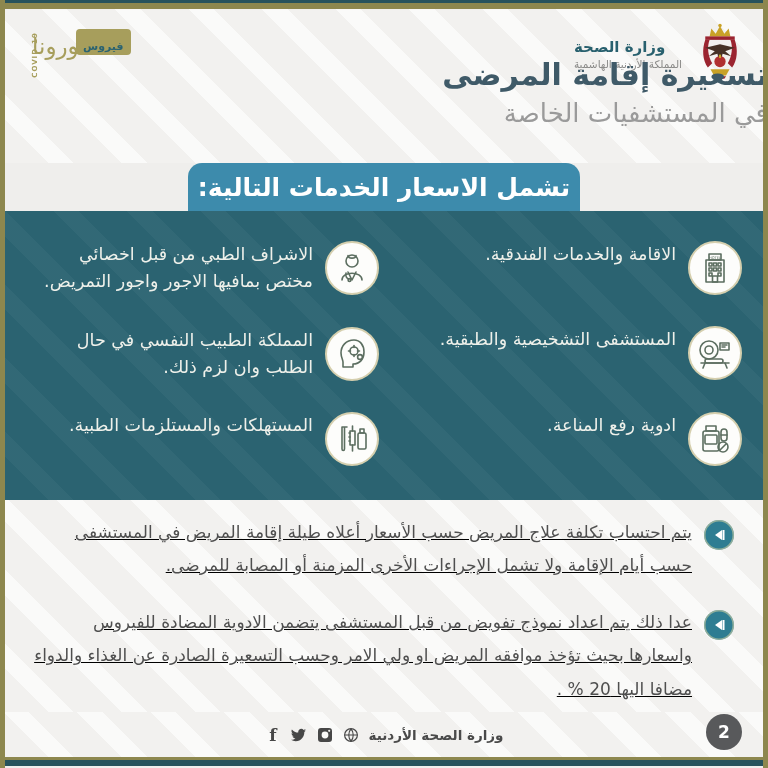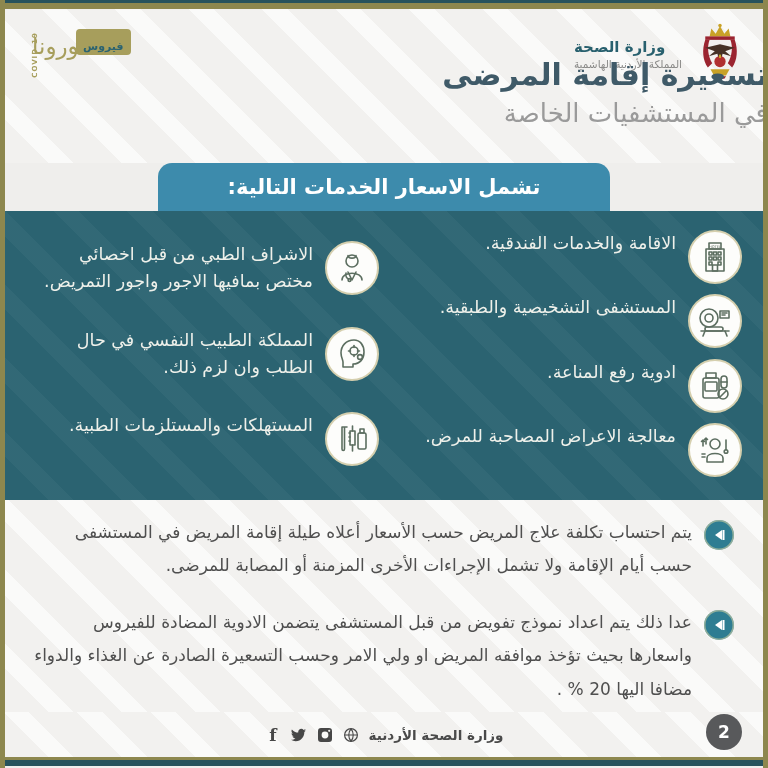--- a/index.html
+++ b/index.html
@@ -45,41 +45,41 @@
   .ministry-text { text-align:left; }
   .ministry-name { color:#28606e; font-weight:bold; font-size:15px; }
   .ministry-kingdom { color:#8a8a88; font-size:10.5px; margin-top:2px; }
 
   .title-block { position:absolute; top:48px; right:0; left:0; text-align:right; }
   .page-title { color:#3f5a68; font-size:30px; font-weight:bold; }
   .page-subtitle { color:#9a9a9a; font-size:26px; margin-top:6px; }
 
   
   .banner {
-    width:452px; height:48px; margin:0 auto;
+    width:392px; height:48px; margin:0 auto;
     background:#3d8bac; border-radius:14px 14px 0 0;
     display:flex; align-items:center; justify-content:center;
-    color:#ffffff; font-size:21px; font-weight:bold;
+    color:#ffffff; font-size:25px; font-weight:bold;
   }
 
   
   .services { height:289px; display:flex; padding:14px 26px 18px; gap:10px; }
   .svc-col { flex:1; display:flex; flex-direction:column; justify-content:space-around; }
   .svc-item { display:flex; gap:12px; }
   .svc-icon {
     flex:0 0 54px; width:54px; height:54px; border-radius:50%;
     background:#fdfdfb; border:2px solid #d5cfae;
     display:flex; align-items:center; justify-content:center;
   }
   .svc-icon svg { width:36px; height:36px; stroke:#5c6e60; fill:none; stroke-width:1.6; stroke-linecap:round; stroke-linejoin:round; }
   .svc-label { color:#eef0ea; font-size:17.5px; line-height:1.55; text-align:right; }
 
   
   .notes { height:212px; padding:16px 34px 0; }
-  .note-row { display:flex; gap:12px; align-items:flex-start; margin-bottom:24px; }
+  .note-row { display:flex; gap:12px; align-items:flex-start; margin-bottom:24px;text-decoration:underline; }
   .note-bullet {
     flex:0 0 30px; width:30px; height:30px; border-radius:50%;
     background:#2e7d92; display:flex; align-items:center; justify-content:center; margin-top:4px;
     box-shadow:inset 0 0 0 1.5px rgba(222,213,160,0.55);
   }
   .note-bullet svg { width:16px; height:16px; fill:#ffffff; }
   .note-text { color:#4f4f4f; font-size:17px; line-height:1.95; text-align:right; }
 
   
   .footer { height:45px; display:flex; align-items:center; justify-content:center; gap:9px; }
@@ -190,35 +190,20 @@
           <rect x="8" y="14" width="12" height="9" rx="1"></rect>
           <rect x="24" y="8" width="6" height="12" rx="3"></rect>
           <line x1="24" y1="14" x2="30" y2="14"></line>
           <circle cx="26" cy="26" r="5"></circle>
           <line x1="22.5" y1="29.5" x2="29.5" y2="22.5"></line>
         </svg>
       </span>
       <span class="svc-label">ادوية رفع المناعة.</span>
     </div>
 
-    <div class="svc-item">
-      <span class="svc-icon">
-        <svg viewBox="0 0 36 36">
-          <circle cx="18" cy="12" r="5"></circle>
-          <path d="M10 26 C10 20 26 20 26 26 L26 30 L10 30 Z"></path>
-          <line x1="29" y1="8" x2="29" y2="18"></line>
-            <circle cx="29" cy="19.5" r="1.8"></circle>
-          <path d="M6 8 L6 14 M4.5 9.5 L6 8 L7.5 9.5"></path>
-          <path d="M9 6 L9 12 M7.5 7.5 L9 6 L10.5 7.5"></path>
-          <line x1="5" y1="22" x2="8" y2="22"></line>
-            <line x1="5" y1="25" x2="8" y2="25"></line>
-        </svg>
-      </span>
-      <span class="svc-label">معالجة الاعراض المصاحبة للمرض.</span>
-    </div>
   </div>
 
   <div class="svc-col">
 
     <div class="svc-item">
       <span class="svc-icon">
         <svg viewBox="0 0 36 36">
           <circle cx="18" cy="11" r="6"></circle>
           <path d="M14 5.5 C14 9 22 9 22 5.5"></path>
           <path d="M8 30 C8 21 28 21 28 30"></path>

